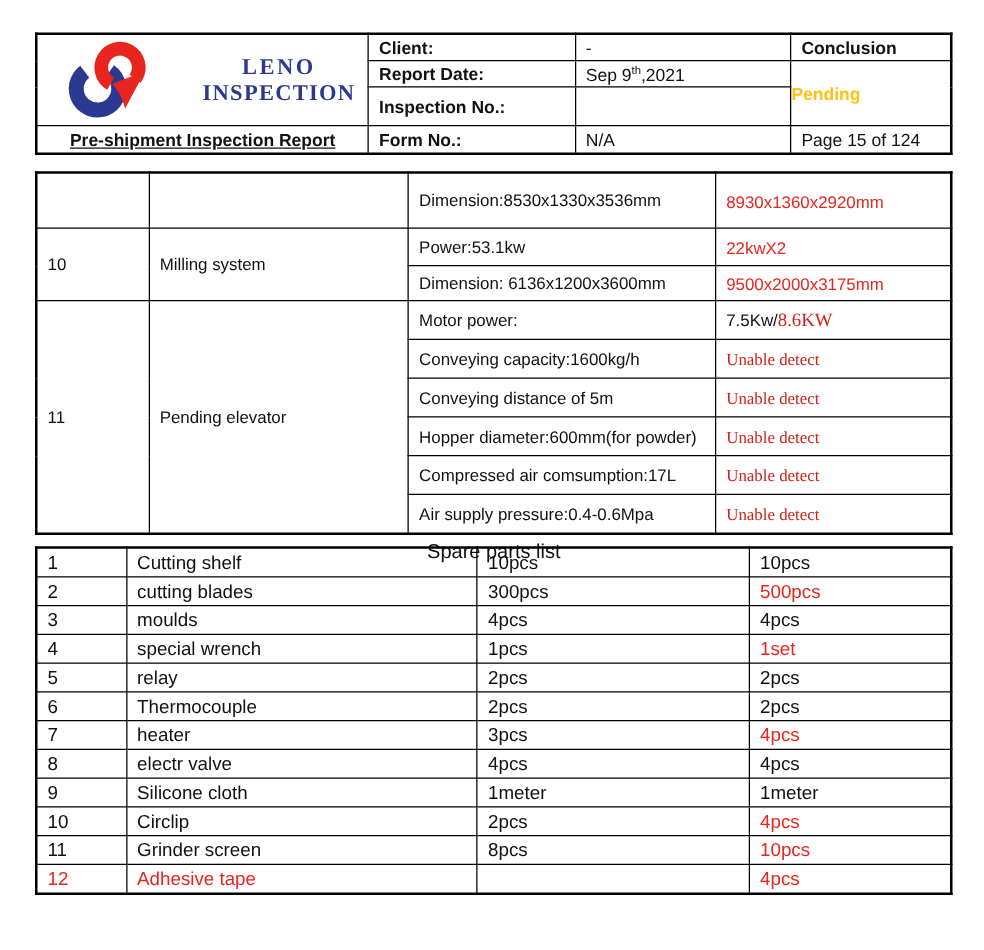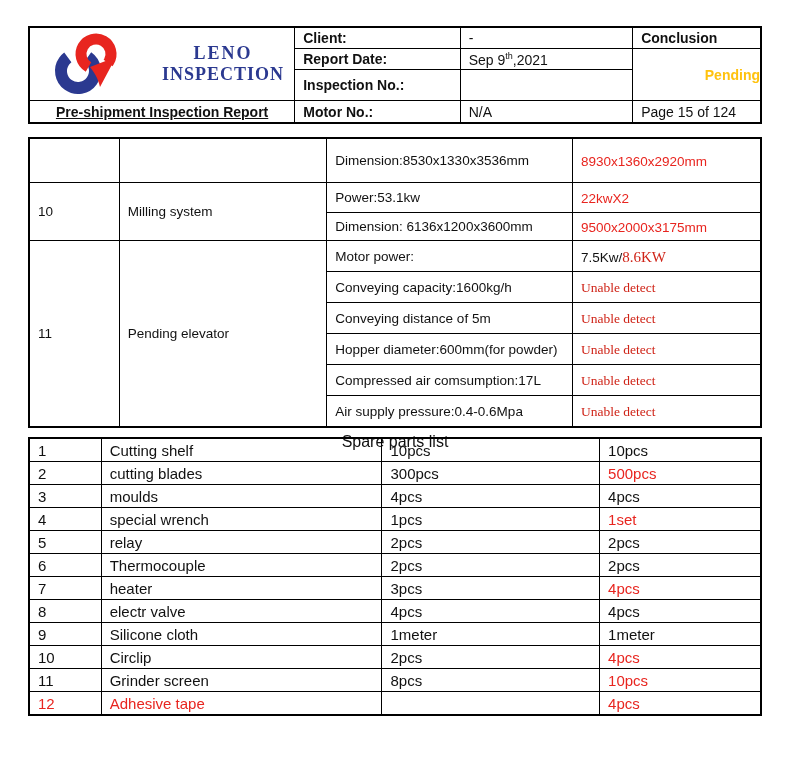--- a/index.html
+++ b/index.html
@@ -13,21 +13,21 @@
   .header-table td{padding:0 0 0 8px;font-size:14px;vertical-align:middle;}
   .h-r1 td{height:20px;} .h-r2 td{height:20px;} .h-r3 td{height:30px;} .h-r4 td{height:21px;}
   .lbl{font-weight:bold;}
   .logo-cell{text-align:center;padding:0 !important;}
   .logo-wrap{display:flex;align-items:center;justify-content:center;gap:10px;}
   .logo-text{color:#2b3990;font-family:"Liberation Serif",serif;font-weight:bold;
              line-height:1.15;text-align:center;}
   .logo-l1{font-size:18px;letter-spacing:2px;}
   .logo-l2{font-size:18px;letter-spacing:1px;}
   .report-title{font-weight:bold;font-size:14.5px;text-align:center;padding:0 !important;text-decoration:underline;}
-  .pending-cell{text-align:right;padding:0 !important;font-weight:bold;font-size:17px;color:#ffc20e;}
+  .pending-cell{text-align:left;padding:0 !important;font-weight:bold;font-size:17px;color:#ffc20e;}
 
   
   .insp-table{position:absolute;left:28px;top:137px;width:734px;border:2px solid #000;}
   .insp-table td{font-size:13.5px;padding-left:8px;vertical-align:middle;}
   .r-a td{height:39px;margin-top:40px;} .r-b td{height:25px;} .r-c td{height:23px;}
   .r-v td{height:26px;}
   .actual{vertical-align:top;padding-top:3px;}
   .red-sans{color:#e8251f;}
   .red-serif{color:#cf2317;font-family:"Liberation Serif",serif;font-size:15px;}
 
@@ -77,21 +77,21 @@
       <td class="lbl">Report Date:</td>
       <td><span>Sep 9</span><sup>th</sup><span>,2021</span></td>
       <td class="pending-cell" rowspan="2">Pending</td>
     </tr>
     <tr class="h-r3">
       <td class="lbl">Inspection No.:</td>
       <td></td>
     </tr>
     <tr class="h-r4">
       <td class="report-title">Pre-shipment Inspection Report</td>
-      <td class="lbl">Motor No.:</td>
+      <td class="lbl">Form No.:</td>
       <td>N/A</td>
       <td>Page 15 of 124</td>
     </tr>
   </tbody>
     </table>
 
   <table class="insp-table">
     <colgroup>
         <col style="width:90px">
         <col style="width:207px">

